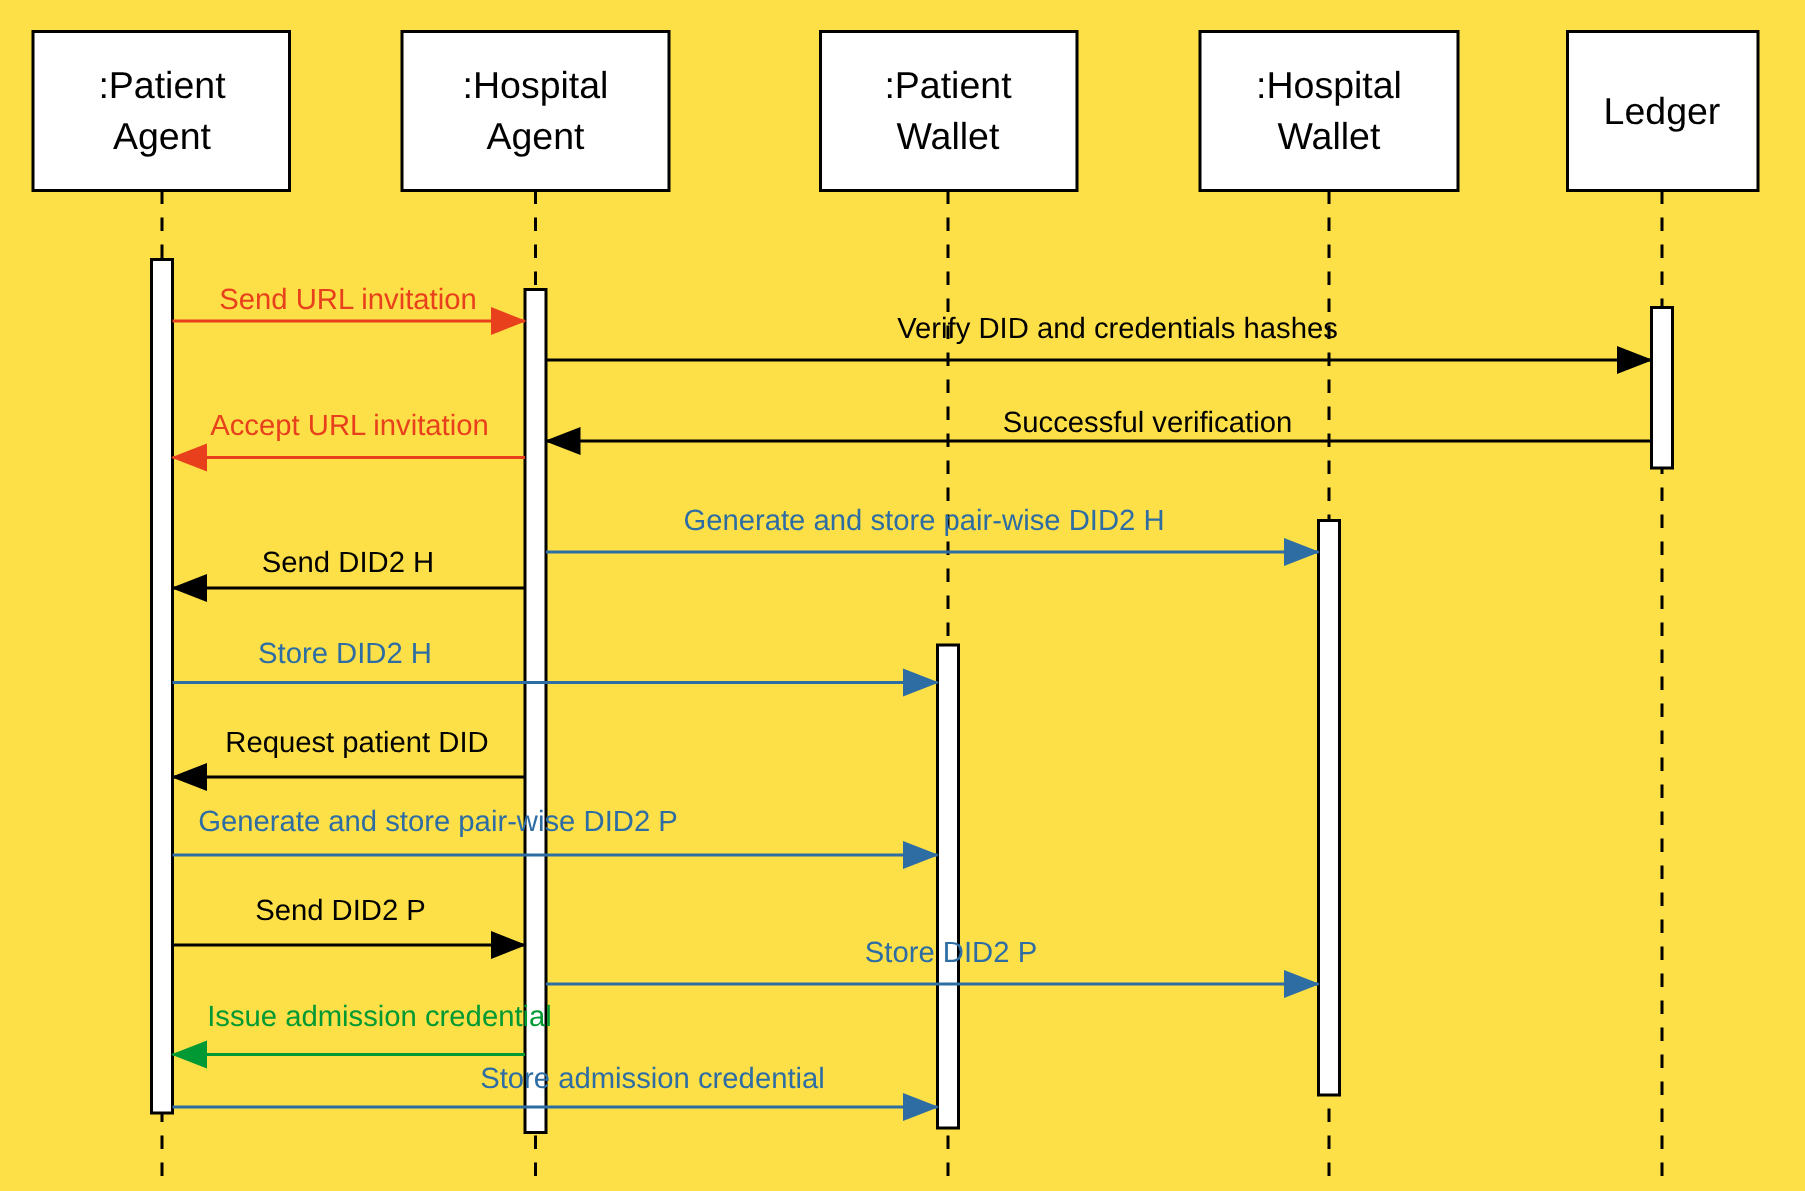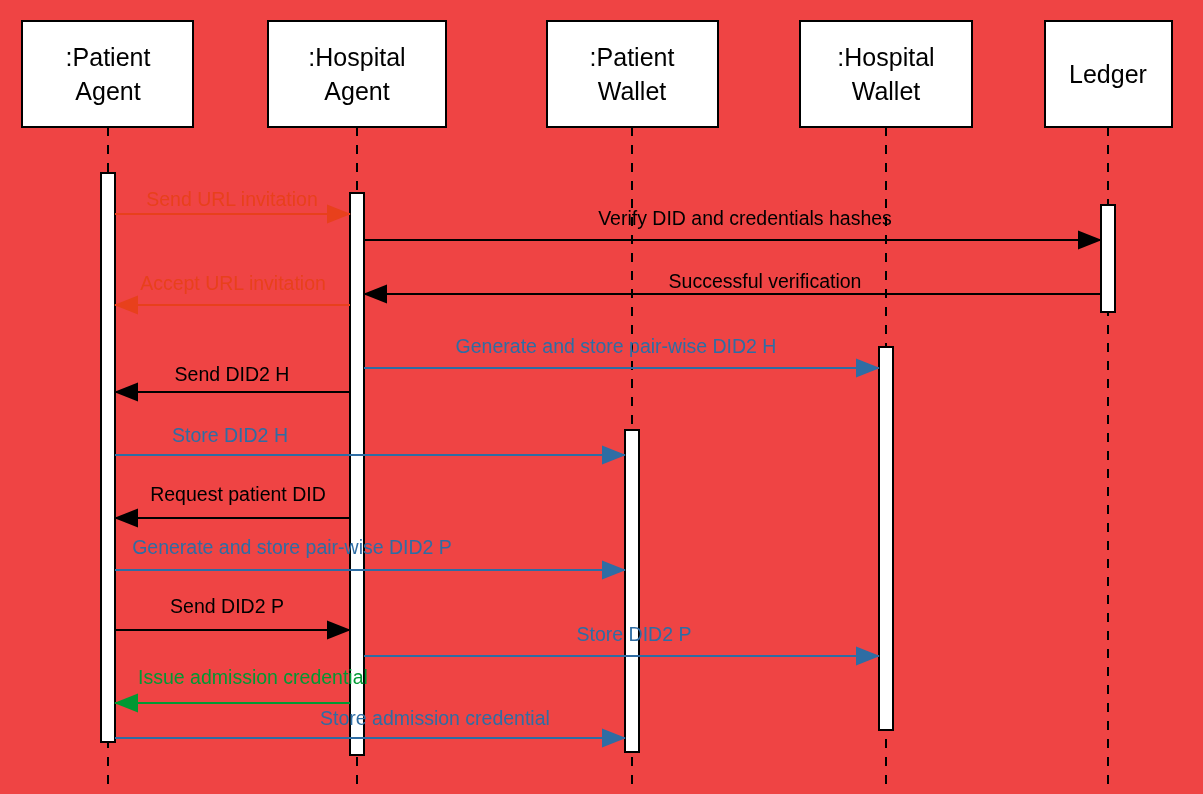--- a/index.html
+++ b/index.html
@@ -1,18 +1,18 @@
 <!DOCTYPE html>
 <html><head>
 <meta charset="utf-8">
 <style>
   html,body{margin:0;padding:0;background:#ffffff;}
   body{width:1203px;height:794px;overflow:hidden;
        font-family:"Liberation Sans","DejaVu Sans",sans-serif;}
-  #diagram{position:relative;width:1203px;height:794px;background:#ef4444;}
+  #diagram{position:relative;width:1203px;height:794px;background:#fde047;}
   svg{display:block;}
   .lifeline-title{font-size:25px;fill:#000;text-anchor:middle;dominant-baseline:middle;}
   .msg-label{font-size:19.5px;text-anchor:middle;dominant-baseline:alphabetic;}
   .box{fill:#ffffff;stroke:#000000;stroke-width:2;}
   .lifeline-dash{stroke:#000000;stroke-width:2;stroke-dasharray:9 9;}
   .activation{fill:#ffffff;stroke:#000000;stroke-width:2;}
 </style>
 </head>
 <body>
 

